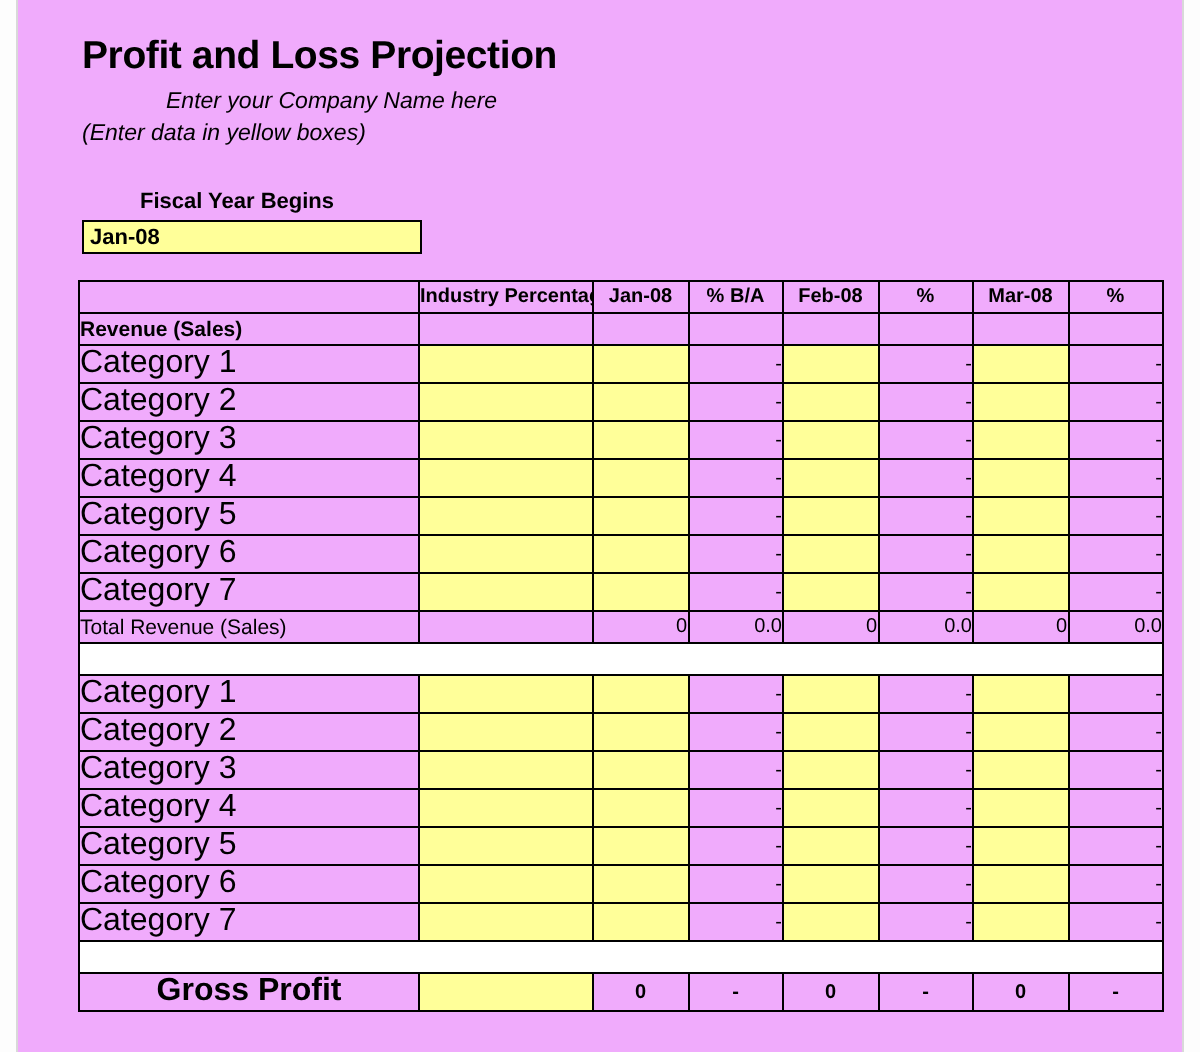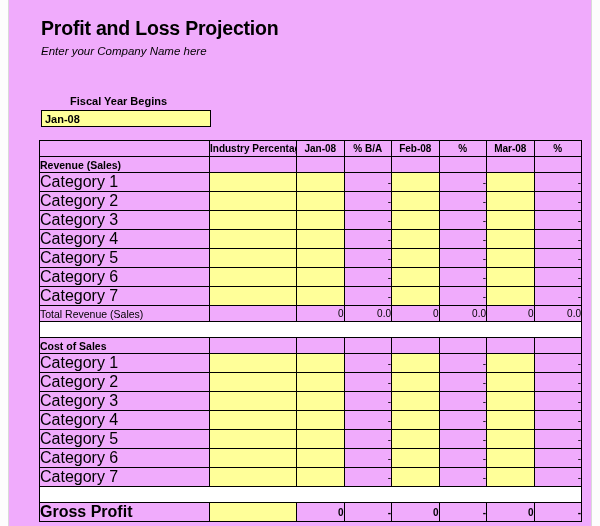--- a/index.html
+++ b/index.html
@@ -23,21 +23,21 @@
   
   #titleblock{position:absolute;left:32px;top:18px;}
   #doc-title{
     font-size:19.5px;font-weight:bold;color:#000;
     letter-spacing:-0.2px;line-height:1.1;white-space:nowrap;
   }
   .subtitle{
     font-size:11.5px;font-style:italic;color:#000;
     line-height:1.32;white-space:nowrap;
   }
-  #sub1{margin-top:5px;}
+  #sub1{margin-top:5px;margin-left:42px;}
   
   #fy-label{
     position:absolute;left:32px;top:95px;
     font-size:11px;font-weight:bold;color:#000;white-space:nowrap;padding-left:29px;
   }
   #fy-box{
     position:absolute;left:32px;top:110px;width:170px;height:17px;
     background:#ffff99;border:1.6px solid #000;box-sizing:border-box;
     font-size:11px;font-weight:bold;color:#000;
     display:flex;align-items:center;padding-left:3px;
@@ -99,32 +99,33 @@
     border-left:1.6px solid #000;border-right:1.6px solid #000;
     border-top:none;border-bottom:2.6px solid #000;
   }
   tr.spacer-plain td{
     height:11px;background:#fff;
     border-left:1.6px solid #000;border-right:1.6px solid #000;
     border-top:none;border-bottom:none;
   }
   tr.gp td{
     font-weight:bold;
-    border-top:2.4px solid #000;border-bottom:1.6px solid #000;
+    border-top:2.4px solid #000;border-bottom:1.6px solid #000;text-align:center;
   }
 </style>
 </head>
 <body>
 
 <div id="page-frame">
   <div id="page-edge">
 
     <div id="titleblock">
       <div id="doc-title">Profit and Loss Projection</div>
       <div class="subtitle" id="sub1">Enter your Company Name here</div>
+      <div class="subtitle">(Enter data in yellow boxes)</div>
     </div>
 
     <div id="fy-label">Fiscal Year Begins</div>
     <div id="fy-box">Jan-08</div>
 
     <table id="sheet">
       <colgroup>
         <col class="c-label">
           <col class="c-ind">
         <col class="c-num">
@@ -237,30 +238,20 @@
           <td class="num">0</td>
           <td class="num">0.0</td>
           <td class="num">0</td>
           <td class="num">0.0</td>
         </tr>
 
         <tr class="spacer">
           <td colspan="8"></td>
         </tr>
 
-        <tr class="sect">
-          <td class="first">Cost of Sales</td>
-          <td></td>
-          <td></td>
-          <td></td>
-          <td></td>
-          <td></td>
-          <td></td>
-          <td></td>
-        </tr>
 
         <tr>
           <td class="lbl">Category 1</td>
           <td class="yel"></td>
           <td class="yel"></td>
           <td class="dash">-</td>
           <td class="yel"></td>
           <td class="dash">-</td>
           <td class="yel"></td>
           <td class="dash">-</td>

